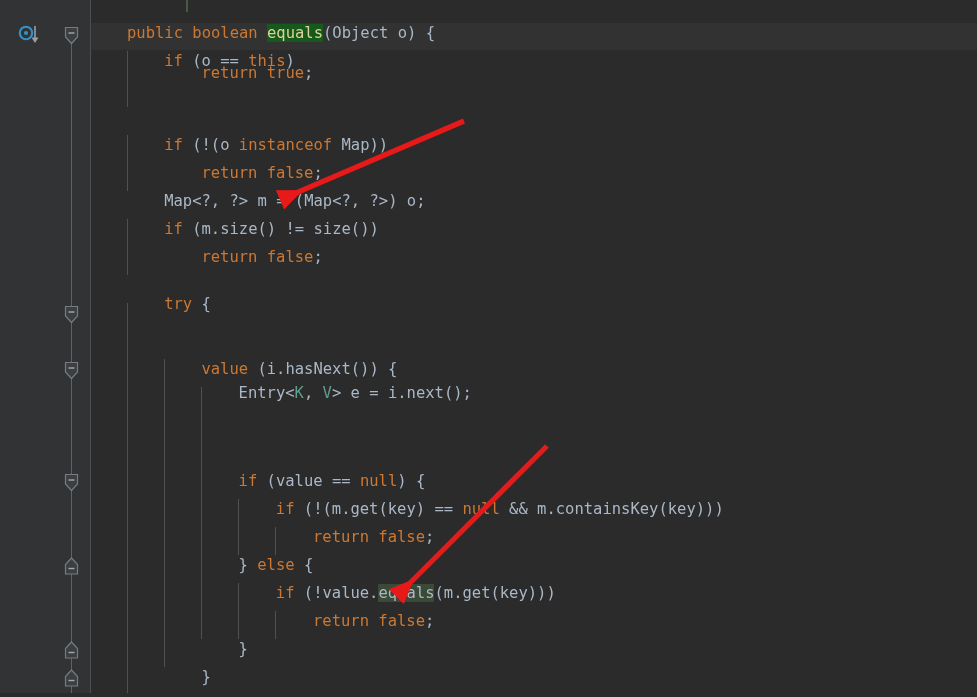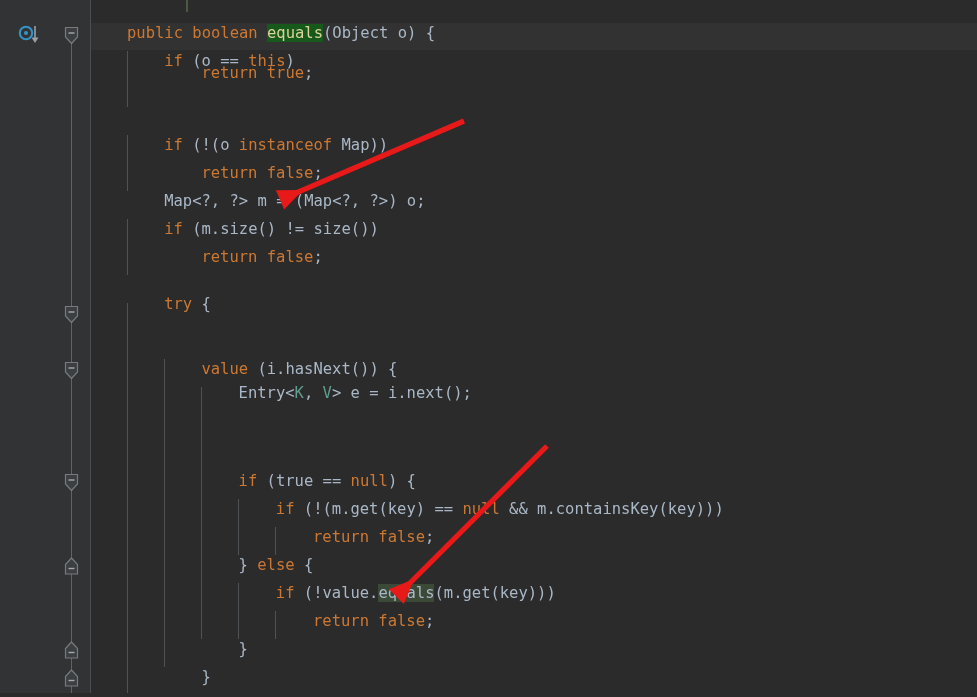--- a/index.html
+++ b/index.html
@@ -223,21 +223,21 @@
       <div class="line" style="top: 47px; left: 164.2px;"><span class="kw">if</span><span class="txt"> (o == </span><span class="kw">this</span><span class="txt">)</span></div>
       <div class="line" style="top: 59px; left: 201.4px;"><span class="kw">return</span><span class="txt"> </span><span class="kw">true</span><span class="txt">;</span></div>
       <div class="line" style="top: 131px; left: 164.2px;"><span class="kw">if</span><span class="txt"> (!(o </span><span class="kw">instanceof</span><span class="txt"> Map))</span></div>
       <div class="line" style="top: 159px; left: 201.4px;"><span class="kw">return</span><span class="txt"> </span><span class="kw">false</span><span class="txt">;</span></div>
       <div class="line" style="top: 187px; left: 164.2px;"><span class="txt">Map&lt;?, ?&gt; m = (Map&lt;?, ?&gt;) o;</span></div>
       <div class="line" style="top: 215px; left: 164.2px;"><span class="kw">if</span><span class="txt"> (m.size() != size())</span></div>
       <div class="line" style="top: 243px; left: 201.4px;"><span class="kw">return</span><span class="txt"> </span><span class="kw">false</span><span class="txt">;</span></div>
       <div class="line" style="top: 290px; left: 164.2px;"><span class="kw">try</span><span class="txt"> {</span></div>
       <div class="line" style="top: 355px; left: 201.4px;"><span class="kw">value</span><span class="txt"> (i.hasNext()) {</span></div>
       <div class="line" style="top: 379px; left: 238.6px;"><span class="txt">Entry&lt;</span><span class="gen">K</span><span class="txt">, </span><span class="gen">V</span><span class="txt">&gt; e = i.next();</span></div>
-      <div class="line" style="top: 467px; left: 238.6px;"><span class="kw">if</span><span class="txt"> (true == </span><span class="kw">null</span><span class="txt">) {</span></div>
+      <div class="line" style="top: 467px; left: 238.6px;"><span class="kw">if</span><span class="txt"> (value == </span><span class="kw">null</span><span class="txt">) {</span></div>
       <div class="line" style="top: 495px; left: 275.8px;"><span class="kw">if</span><span class="txt"> (!(m.get(key) == </span><span class="kw">null</span><span class="txt"> &amp;&amp; m.containsKey(key)))</span></div>
       <div class="line" style="top: 523px; left: 313px;"><span class="kw">return</span><span class="txt"> </span><span class="kw">false</span><span class="txt">;</span></div>
       <div class="line" style="top: 551px; left: 238.6px;"><span class="txt">} </span><span class="kw">else</span><span class="txt"> {</span></div>
       <div class="line" style="top: 579px; left: 275.8px;"><span class="kw">if</span><span class="txt"> (!value.</span><span class="hl-dim">equals</span><span class="txt">(m.get(key)))</span></div>
       <div class="line" style="top: 607px; left: 313px;"><span class="kw">return</span><span class="txt"> </span><span class="kw">false</span><span class="txt">;</span></div>
       <div class="line" style="top: 635px; left: 238.6px;"><span class="txt">}</span></div>
       <div class="line" style="top: 663px; left: 201.4px;"><span class="txt">}</span></div>
     </div>
 
   <svg class="arrow-layer" id="arrow-layer" width="977" height="697" viewBox="0 0 977 697">

